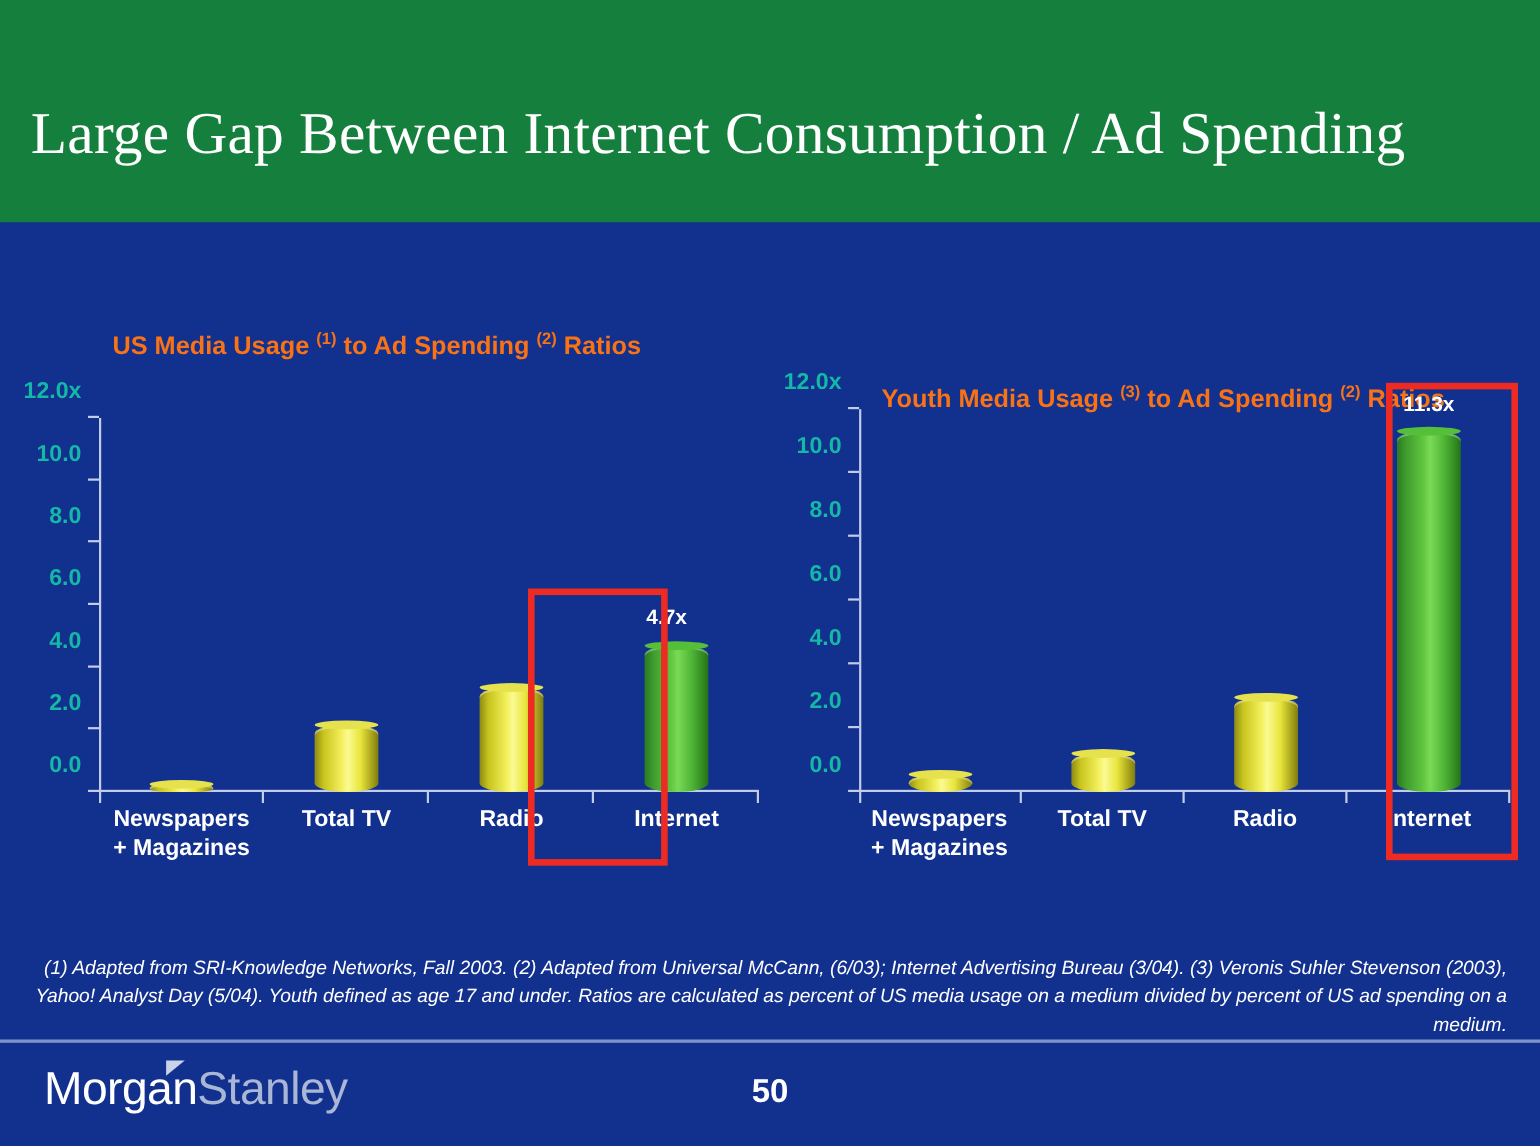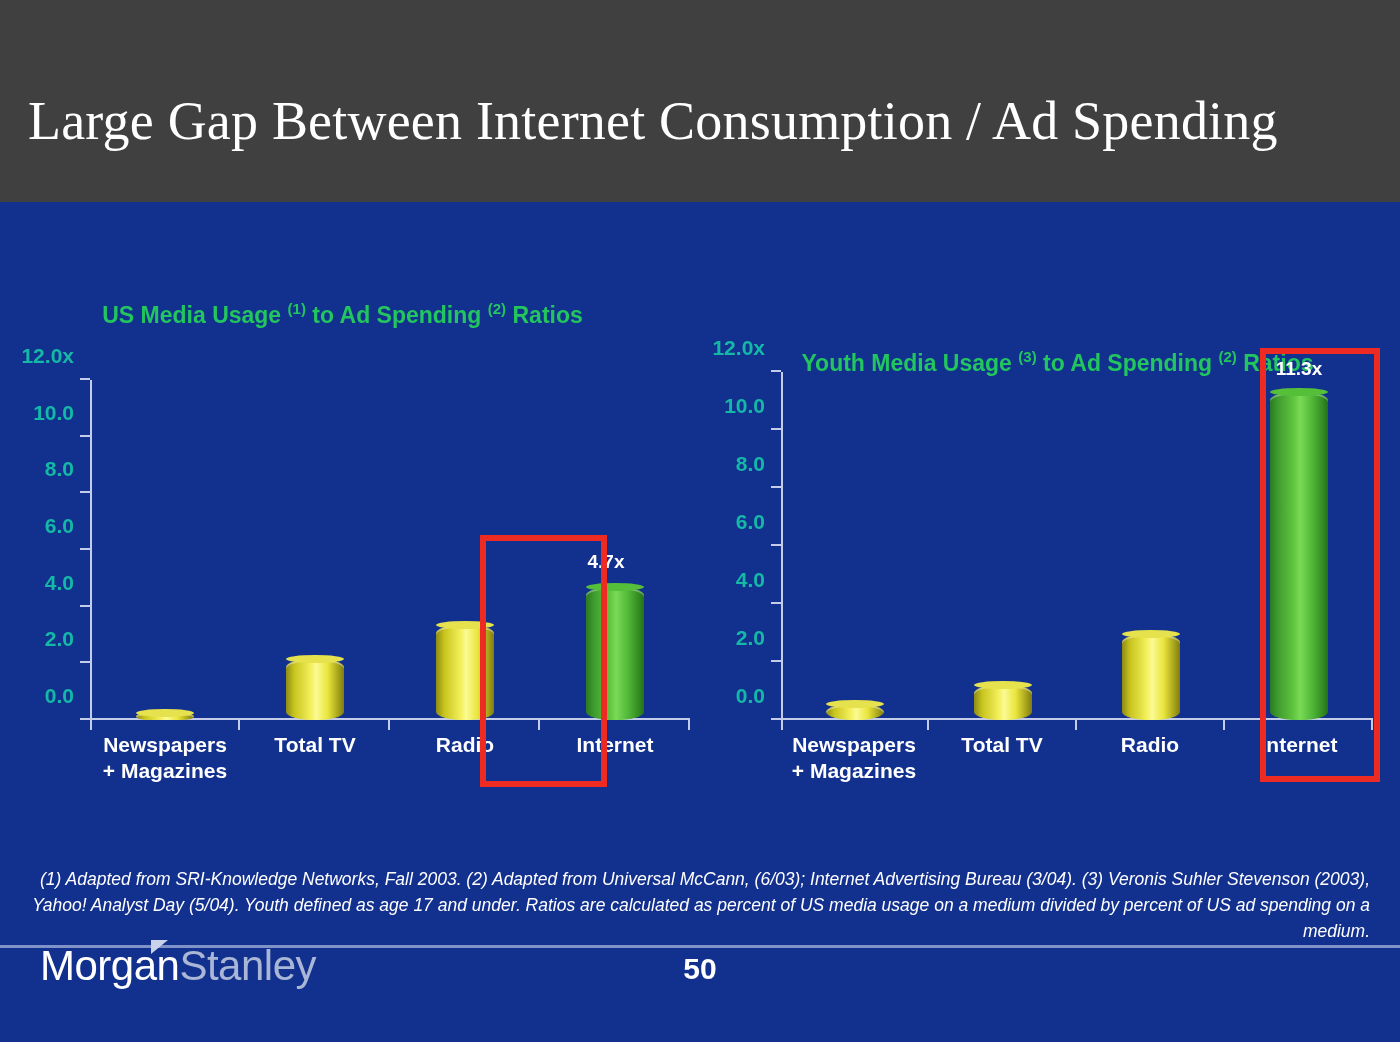--- a/index.html
+++ b/index.html
@@ -7,38 +7,38 @@
     width:1400px;height:1042px;
     background:#12308e;
     font-family:"Liberation Sans", sans-serif;
     overflow:hidden;
   }
   .slide{position:relative;width:1400px;height:1042px;background:#12308e;}
 
   
   .header{
     position:absolute;left:0;top:0;width:1400px;height:202px;
-    background:#404040;
+    background:#15803d;
   }
   .header-title{
     position:absolute;left:28px;top:90px;
     font-family:"Liberation Serif", serif;
     font-size:54px;color:#ffffff;letter-spacing:0.2px;
     white-space:nowrap;
   }
 
   
   .panel{position:absolute;top:202px;height:640px;}
   .panel-left{left:0;width:715px;}
   .panel-right{left:715px;width:685px;}
 
   .panel-title{
     position:absolute;width:100%;text-align:center;
     top:88px;
-    font-size:23px;font-weight:bold;color:#22c55e;
+    font-size:23px;font-weight:bold;color:#f97316;
     line-height:34px;
   }
   .panel-left .panel-title{top:90px;padding-right:30px;box-sizing:border-box;}
   .panel-right .panel-title{top:90px;margin-top:48px;}
   .panel-title sup{font-size:15px;vertical-align:super;}
 
   
   .plot{position:absolute;}
   .plot-left{left:90px;top:178px;width:600px;height:340px;}
   .plot-right{left:66px;top:170px;width:592px;height:348px;}
@@ -104,21 +104,21 @@
     font-size:17.5px;font-style:italic;color:#ffffff;
     line-height:26px;
     text-align:right;
   }
   .rule{
     position:absolute;left:0;width:1400px;height:3px;background:#7f93c8;
   }
   .rule-bottom{top:945px;}
 
   
-  .bottombar{position:absolute;left:0;top:924px;width:1400px;height:94px;}
+  .bottombar{position:absolute;left:0;top:948px;width:1400px;height:94px;}
   .ms-logo{
     position:absolute;left:40px;top:18px;
     font-family:"Liberation Sans", sans-serif;
     font-size:42px;font-weight:300;letter-spacing:-0.5px;white-space:nowrap;
   }
   .ms-morgan{color:#ffffff;}
   .ms-stanley{color:#a9b6d6;}
   .ms-tri{
     position:absolute;left:151px;top:16px;width:0;height:0;
     border-left:17px solid #c9d2e8;

